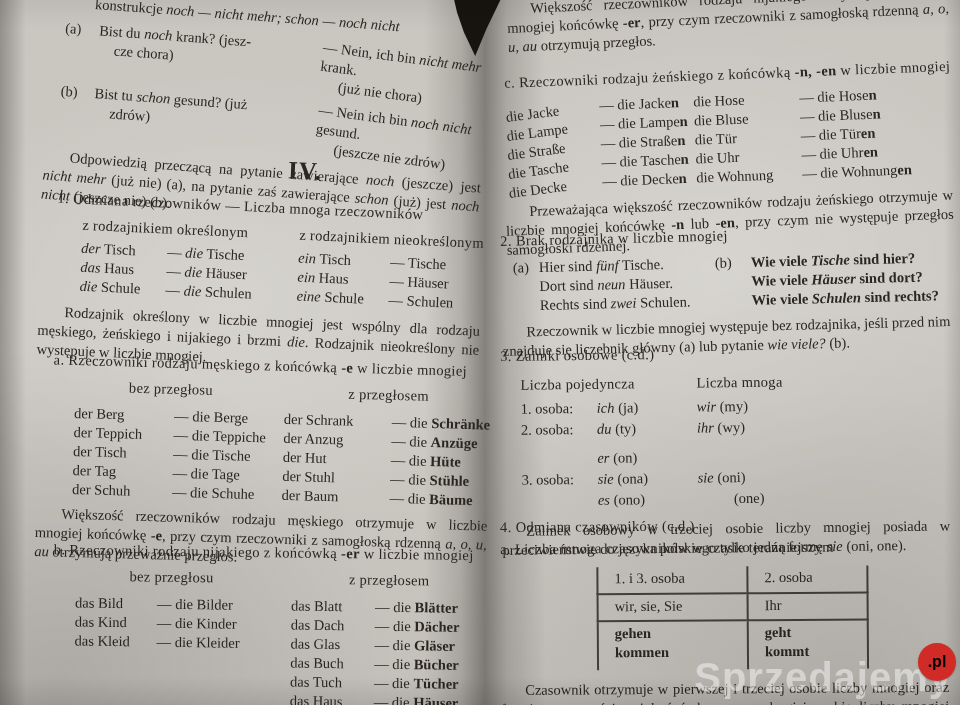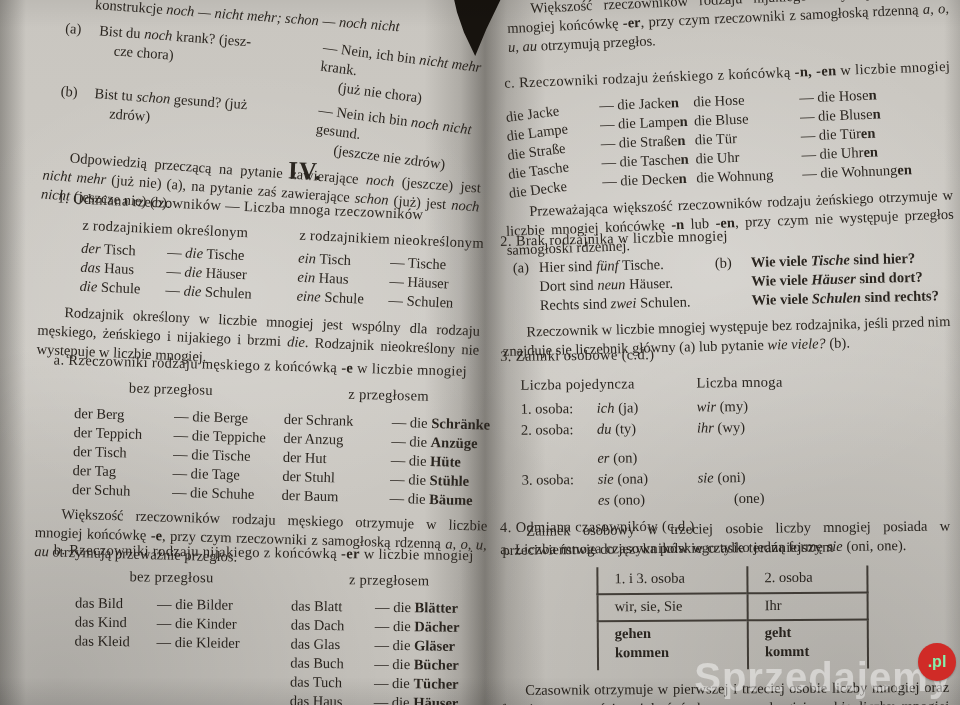--- a/index.html
+++ b/index.html
@@ -107,21 +107,21 @@
   .vt-cell.last { border-right:2px solid #45403a; }
   .vt-cell.hline { border-bottom:2px solid #45403a; }
   .vt-cell.verbs { white-space:pre-line; font-weight:bold; padding-bottom:8px; }
   #sec4 .para { margin-top:10px; text-indent:24px; }
 
   
   #wm { position:absolute; right:8px; bottom:8px; z-index:6; }
   .wm-text { font-family:"Liberation Sans","DejaVu Sans",sans-serif; font-weight:bold; font-size:40px;
     color:rgba(255,255,255,.45); letter-spacing:1px; line-height:1; }
   .wm-badge { position:absolute; right:-4px; top:-14px; width:38px; height:38px; border-radius:50%;
-    background:#d02b27; color:#86efac; display:flex; align-items:center; justify-content:center;
+    background:#d02b27; color:#000000; display:flex; align-items:center; justify-content:center;
     font-family:"Liberation Sans","DejaVu Sans",sans-serif; font-weight:bold; font-size:16px;
     box-shadow:0 1px 2px rgba(0,0,0,.25); }
 </style>
 </head>
 <body>
 
 <div class="photo">
   <div class="spine"></div>
   <div class="spine-gap"></div>
   <div class="shade-left"></div>

